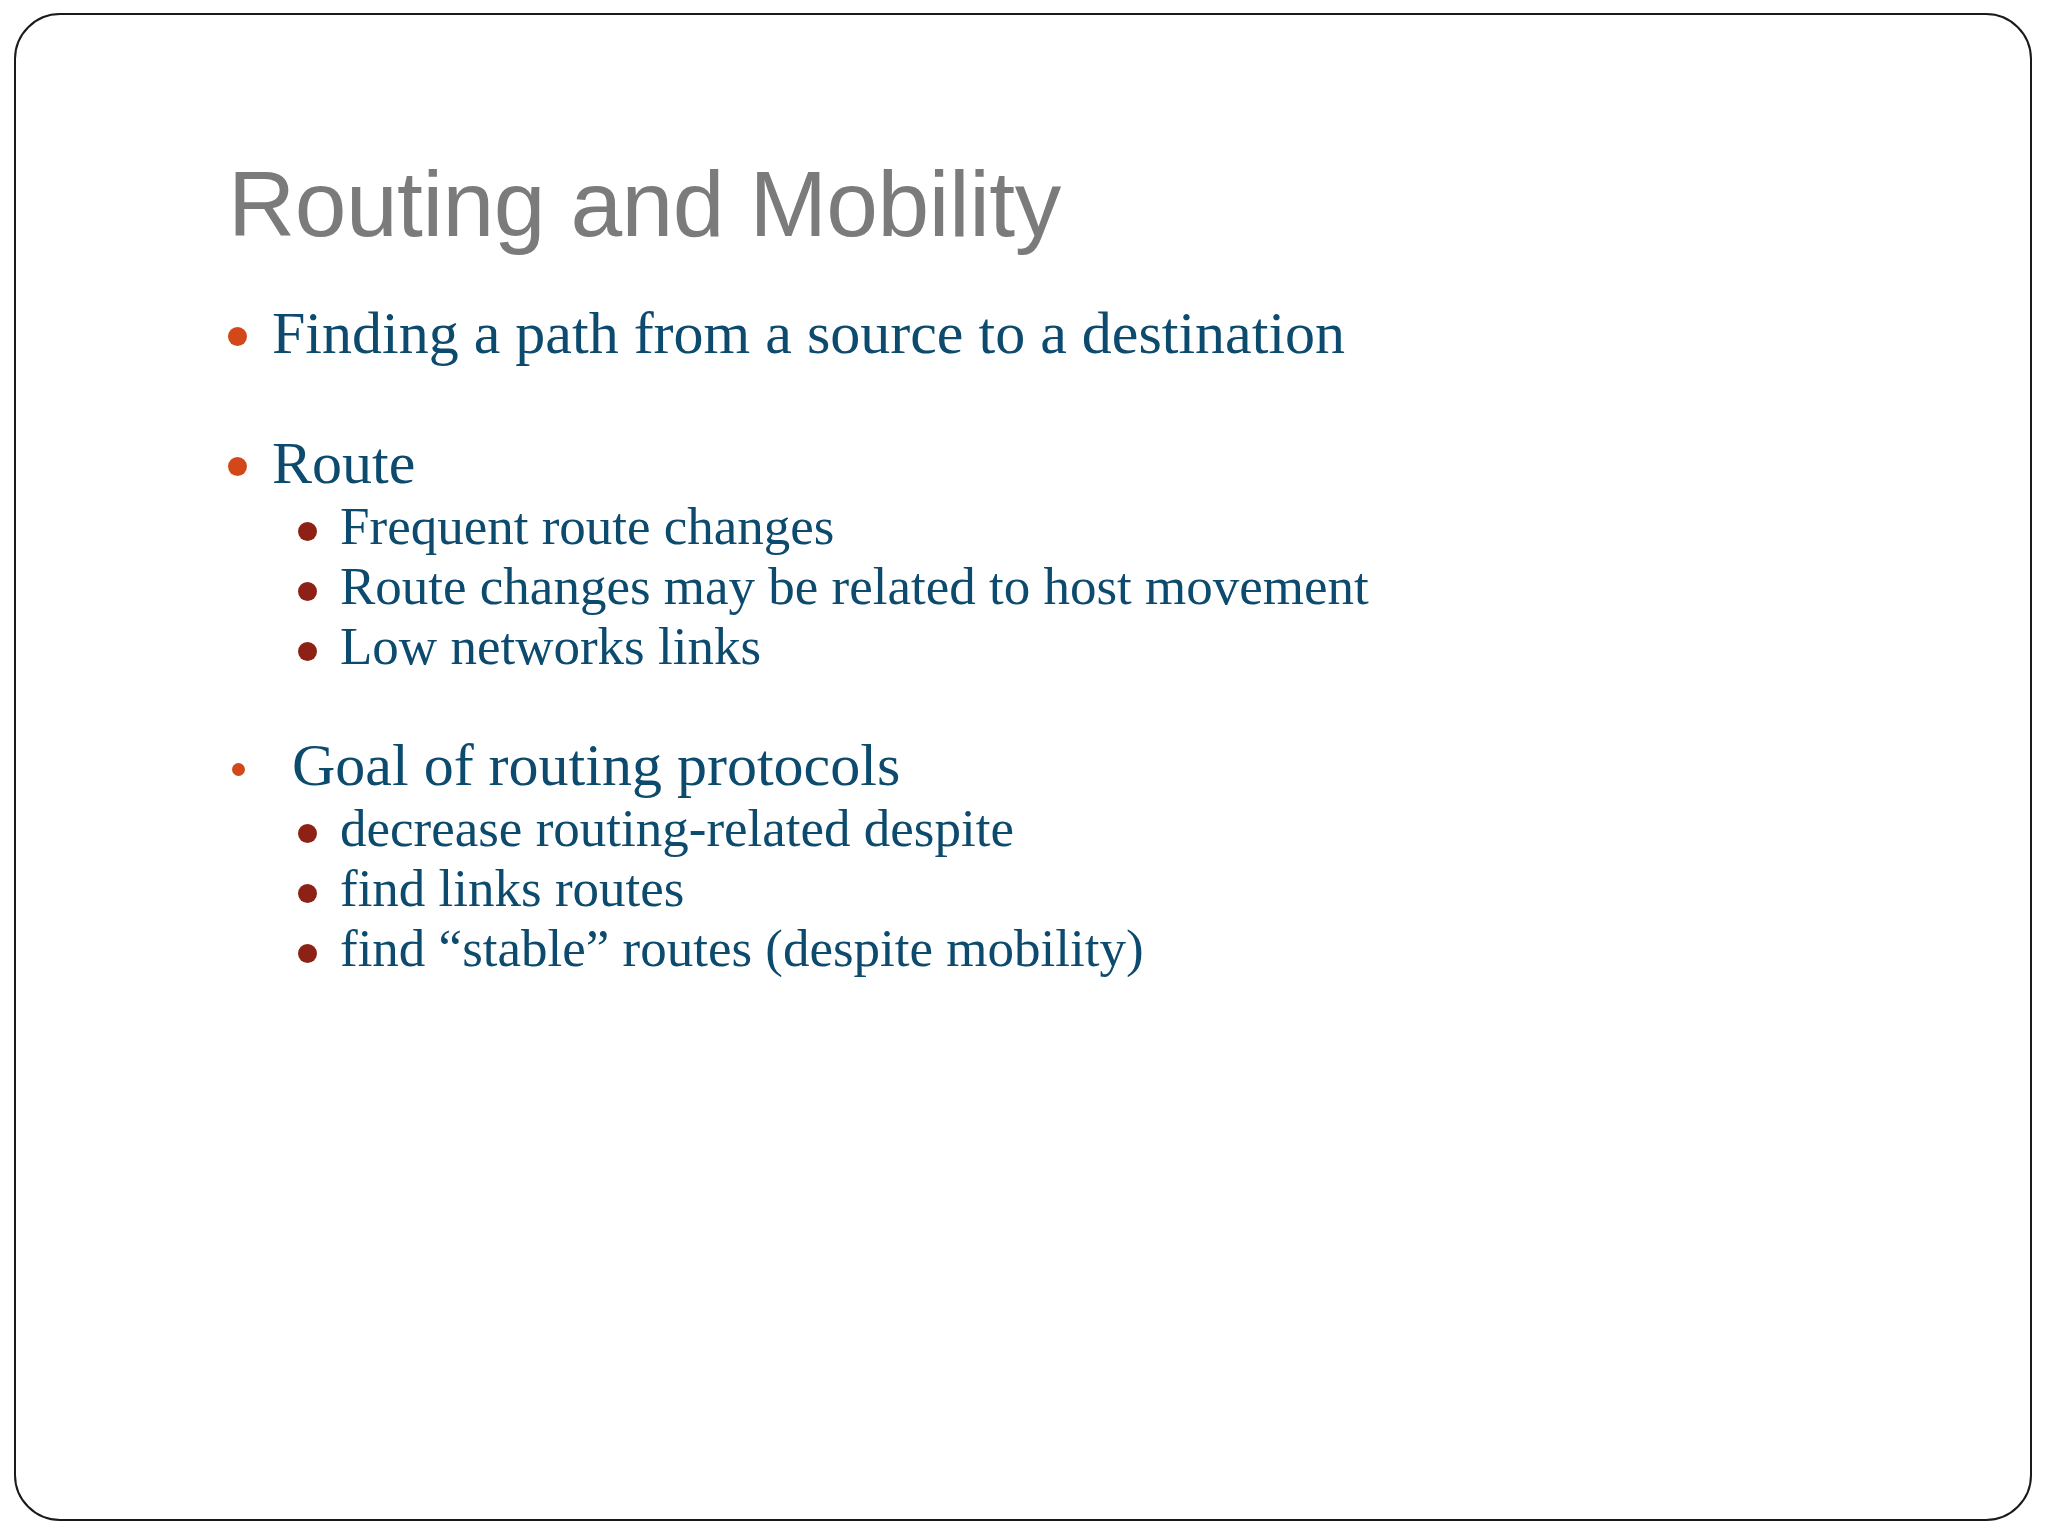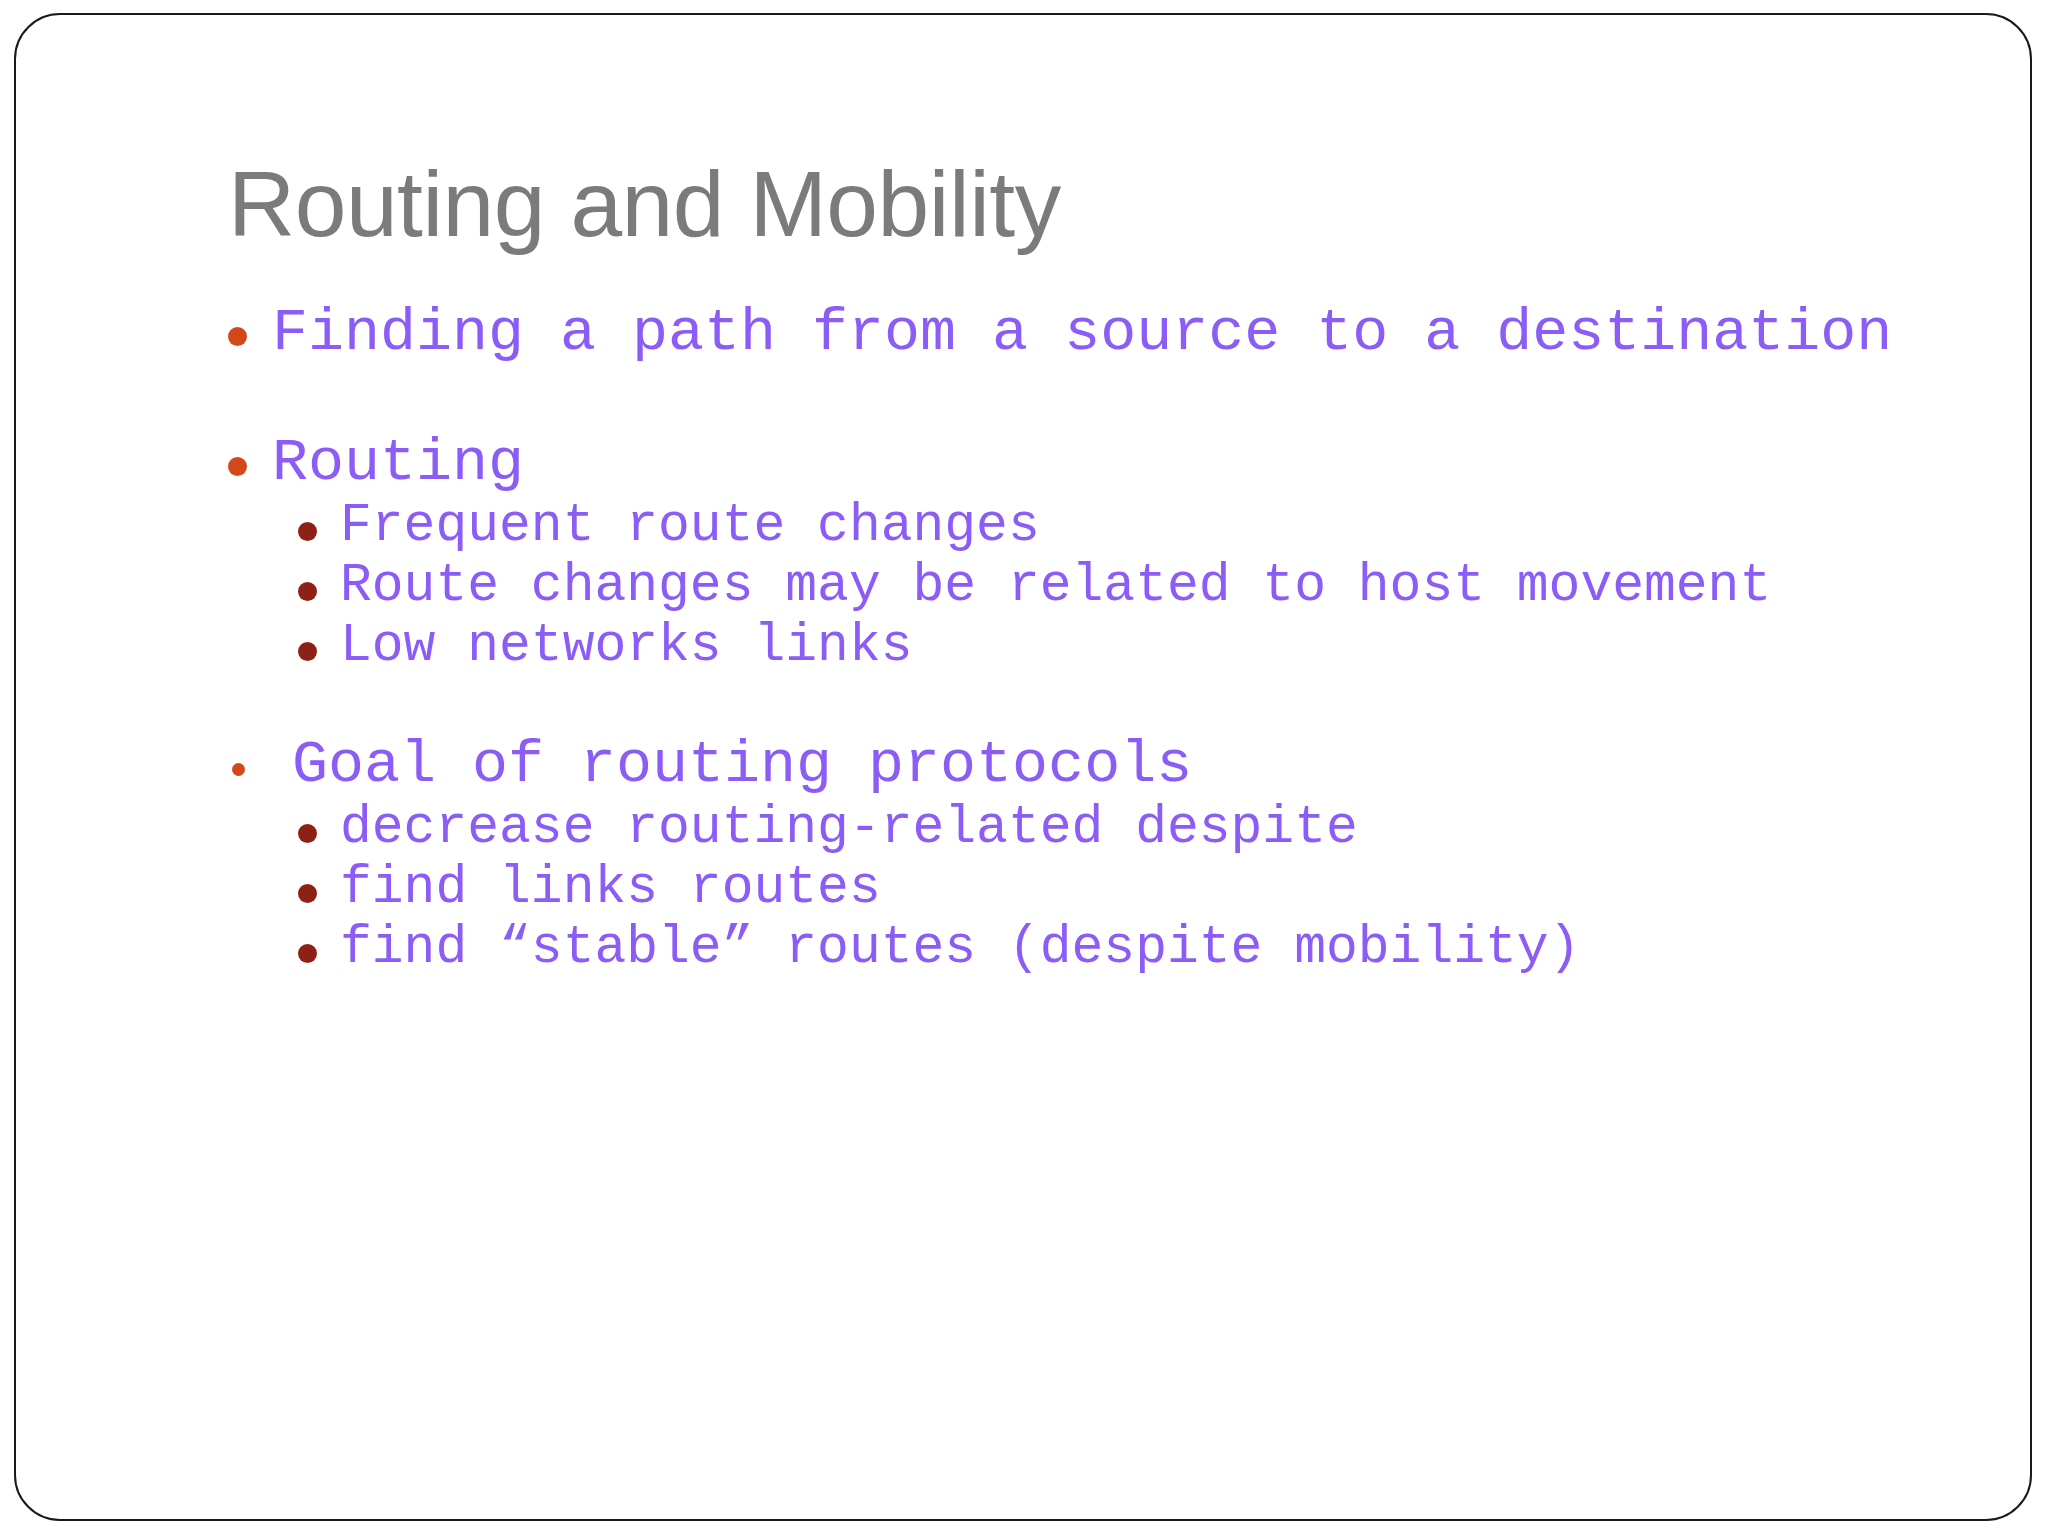--- a/index.html
+++ b/index.html
@@ -59,22 +59,22 @@
     position: relative;
     display: block;
   }
   .bullet {
     position: absolute;
     border-radius: 50%;
     display: block;
   }
   .txt {
     display: block;
-    color: #8b5cf6;
-    font-family: Liberation Mono, monospace;
+    color: #0c4a6e;
+    font-family: Liberation Serif, serif;
     font-weight: normal;
   }
 
   
   .lvl1 { padding-left: 62px; margin-top: 0; }
   .lvl1 > .bullet {
     width: 19px; height: 19px;
     background: #d24819;
     left: 18px;
     top: 27px;
@@ -143,21 +143,21 @@
 
       <div class="row lvl1">
         <span class="bullet" style="background: rgb(210, 72, 25);"></span>
         <span class="txt">Finding a path from a source to a destination</span>
       </div>
 
       <div class="gap-lg"></div>
 
       <div class="row lvl1">
         <span class="bullet" style="background: rgb(210, 72, 25);"></span>
-        <span class="txt">Routing</span>
+        <span class="txt">Route</span>
       </div>
 
       <div class="row lvl2">
         <span class="bullet" style="background: rgb(142, 33, 22);"></span>
         <span class="txt">Frequent route changes</span>
       </div>
 
 
       <div class="row lvl2">
         <span class="bullet" style="background: rgb(142, 33, 22);"></span>

